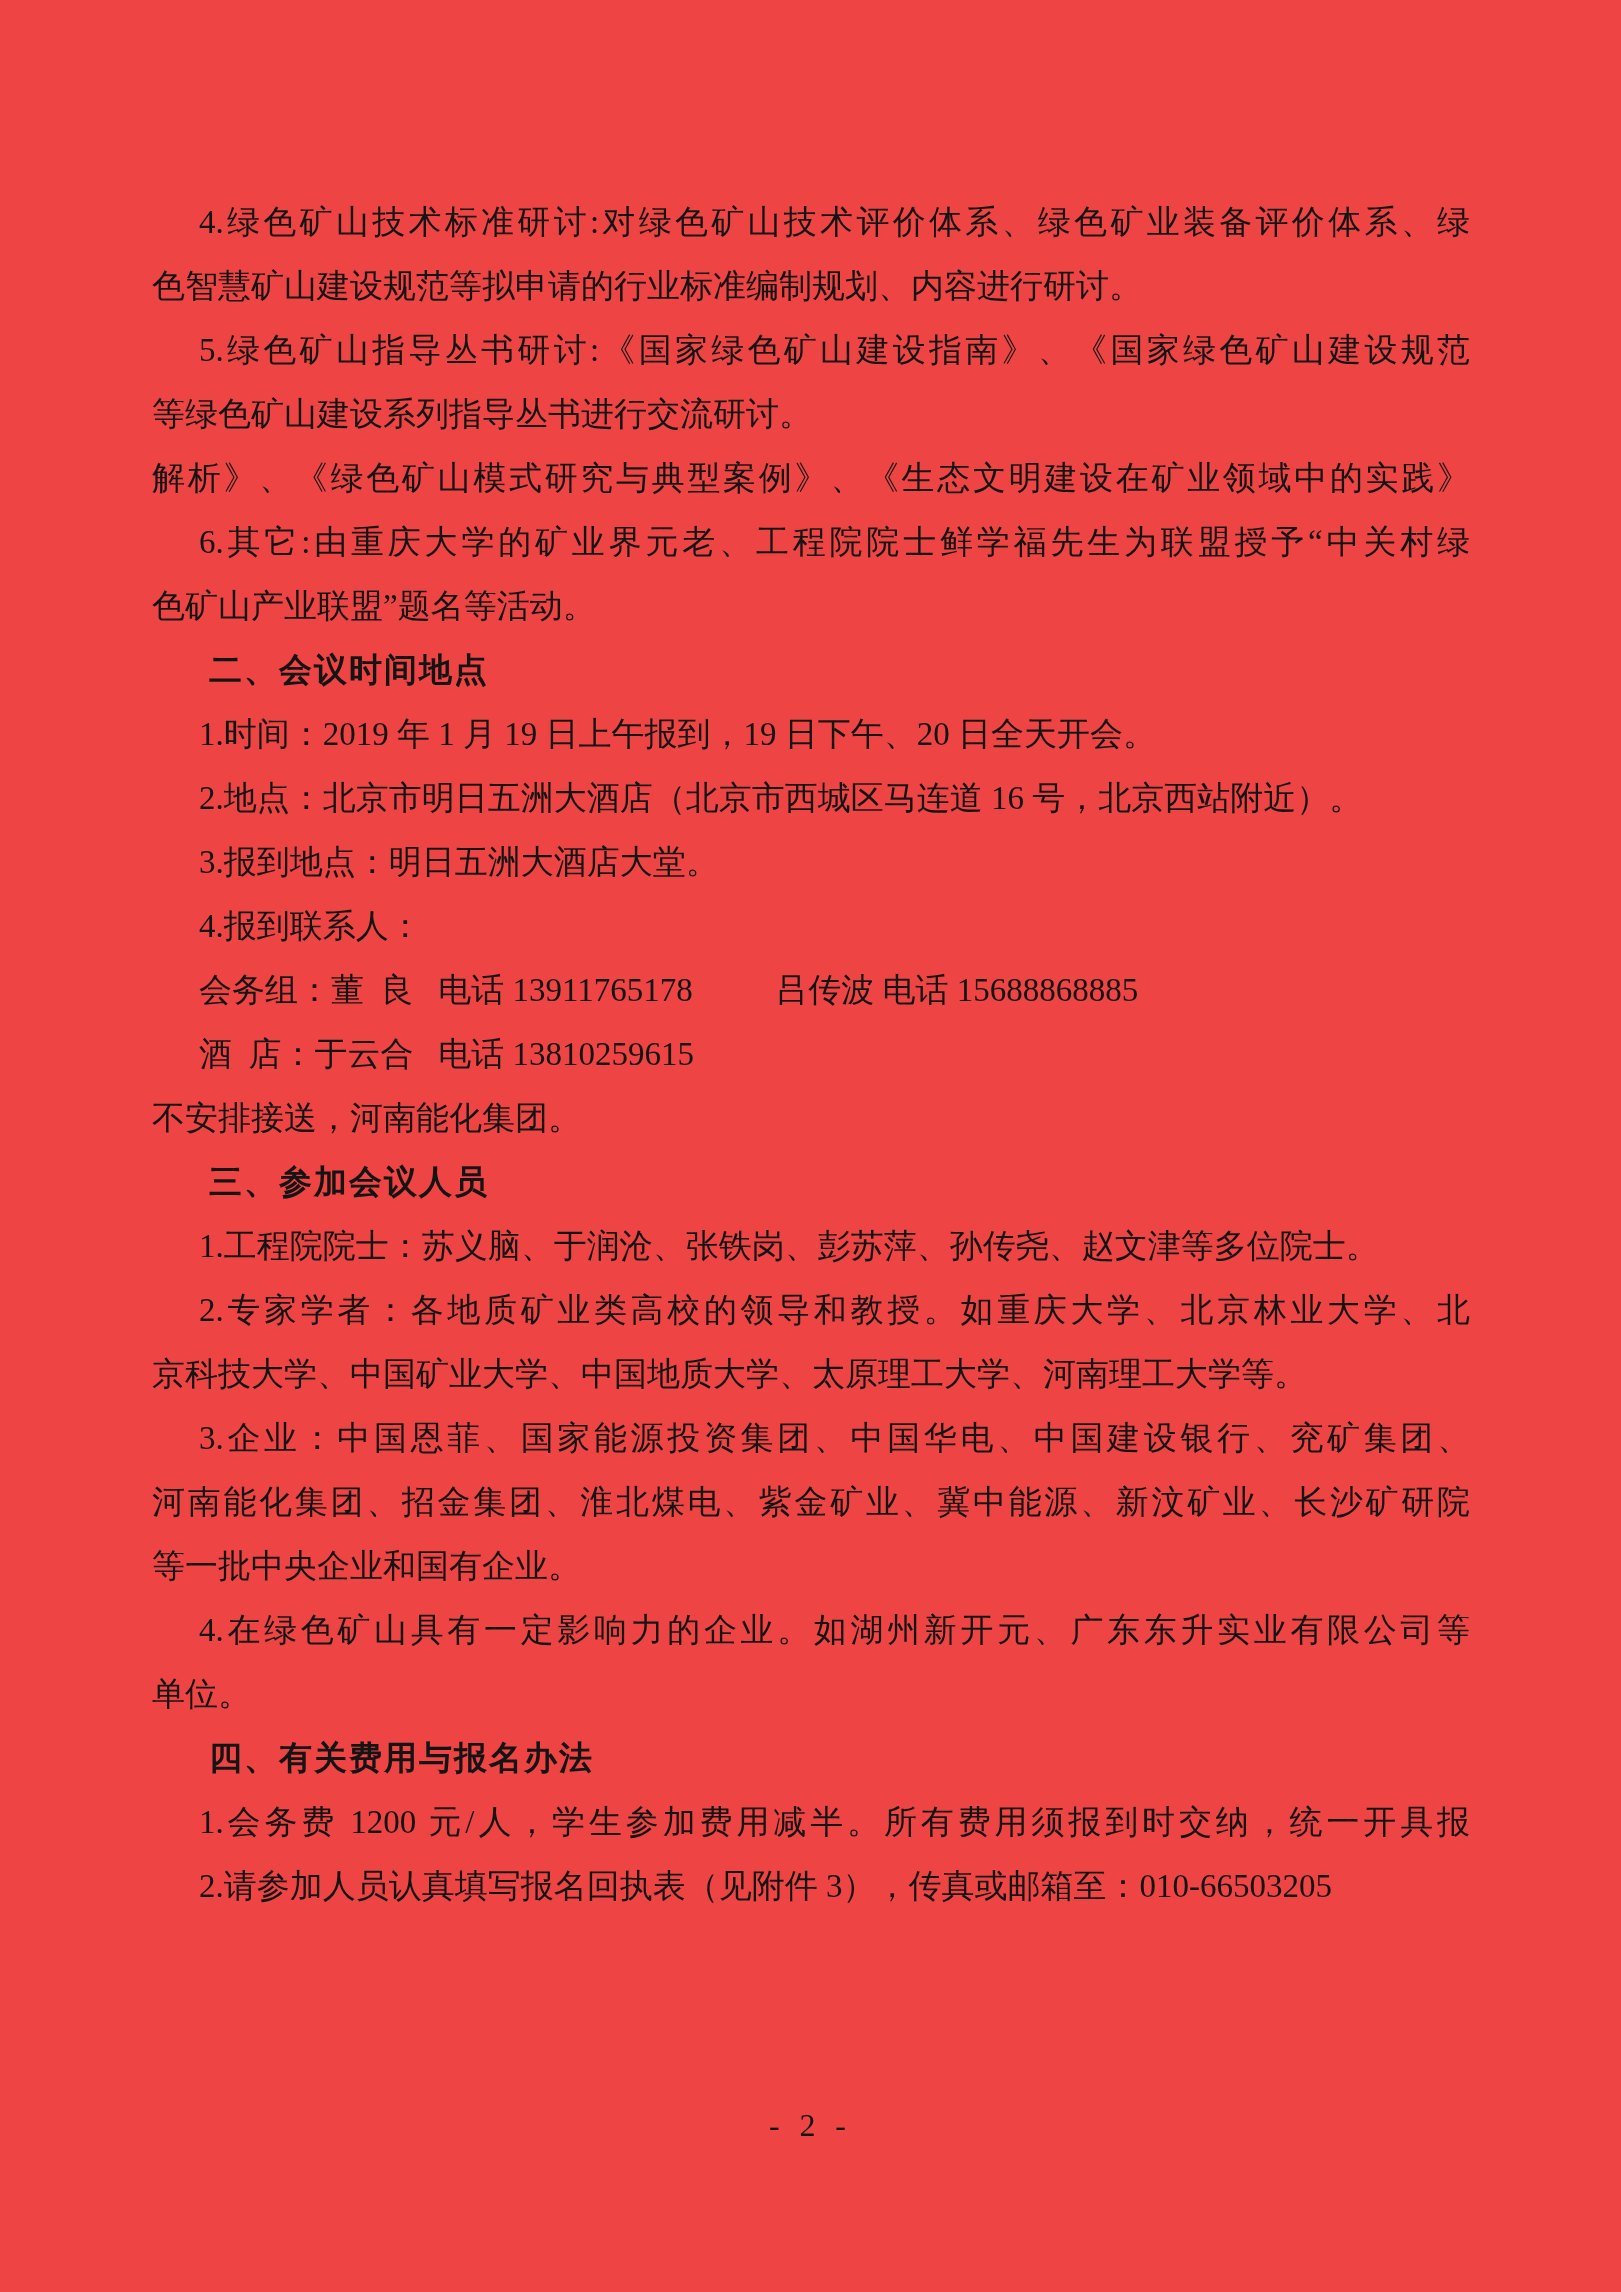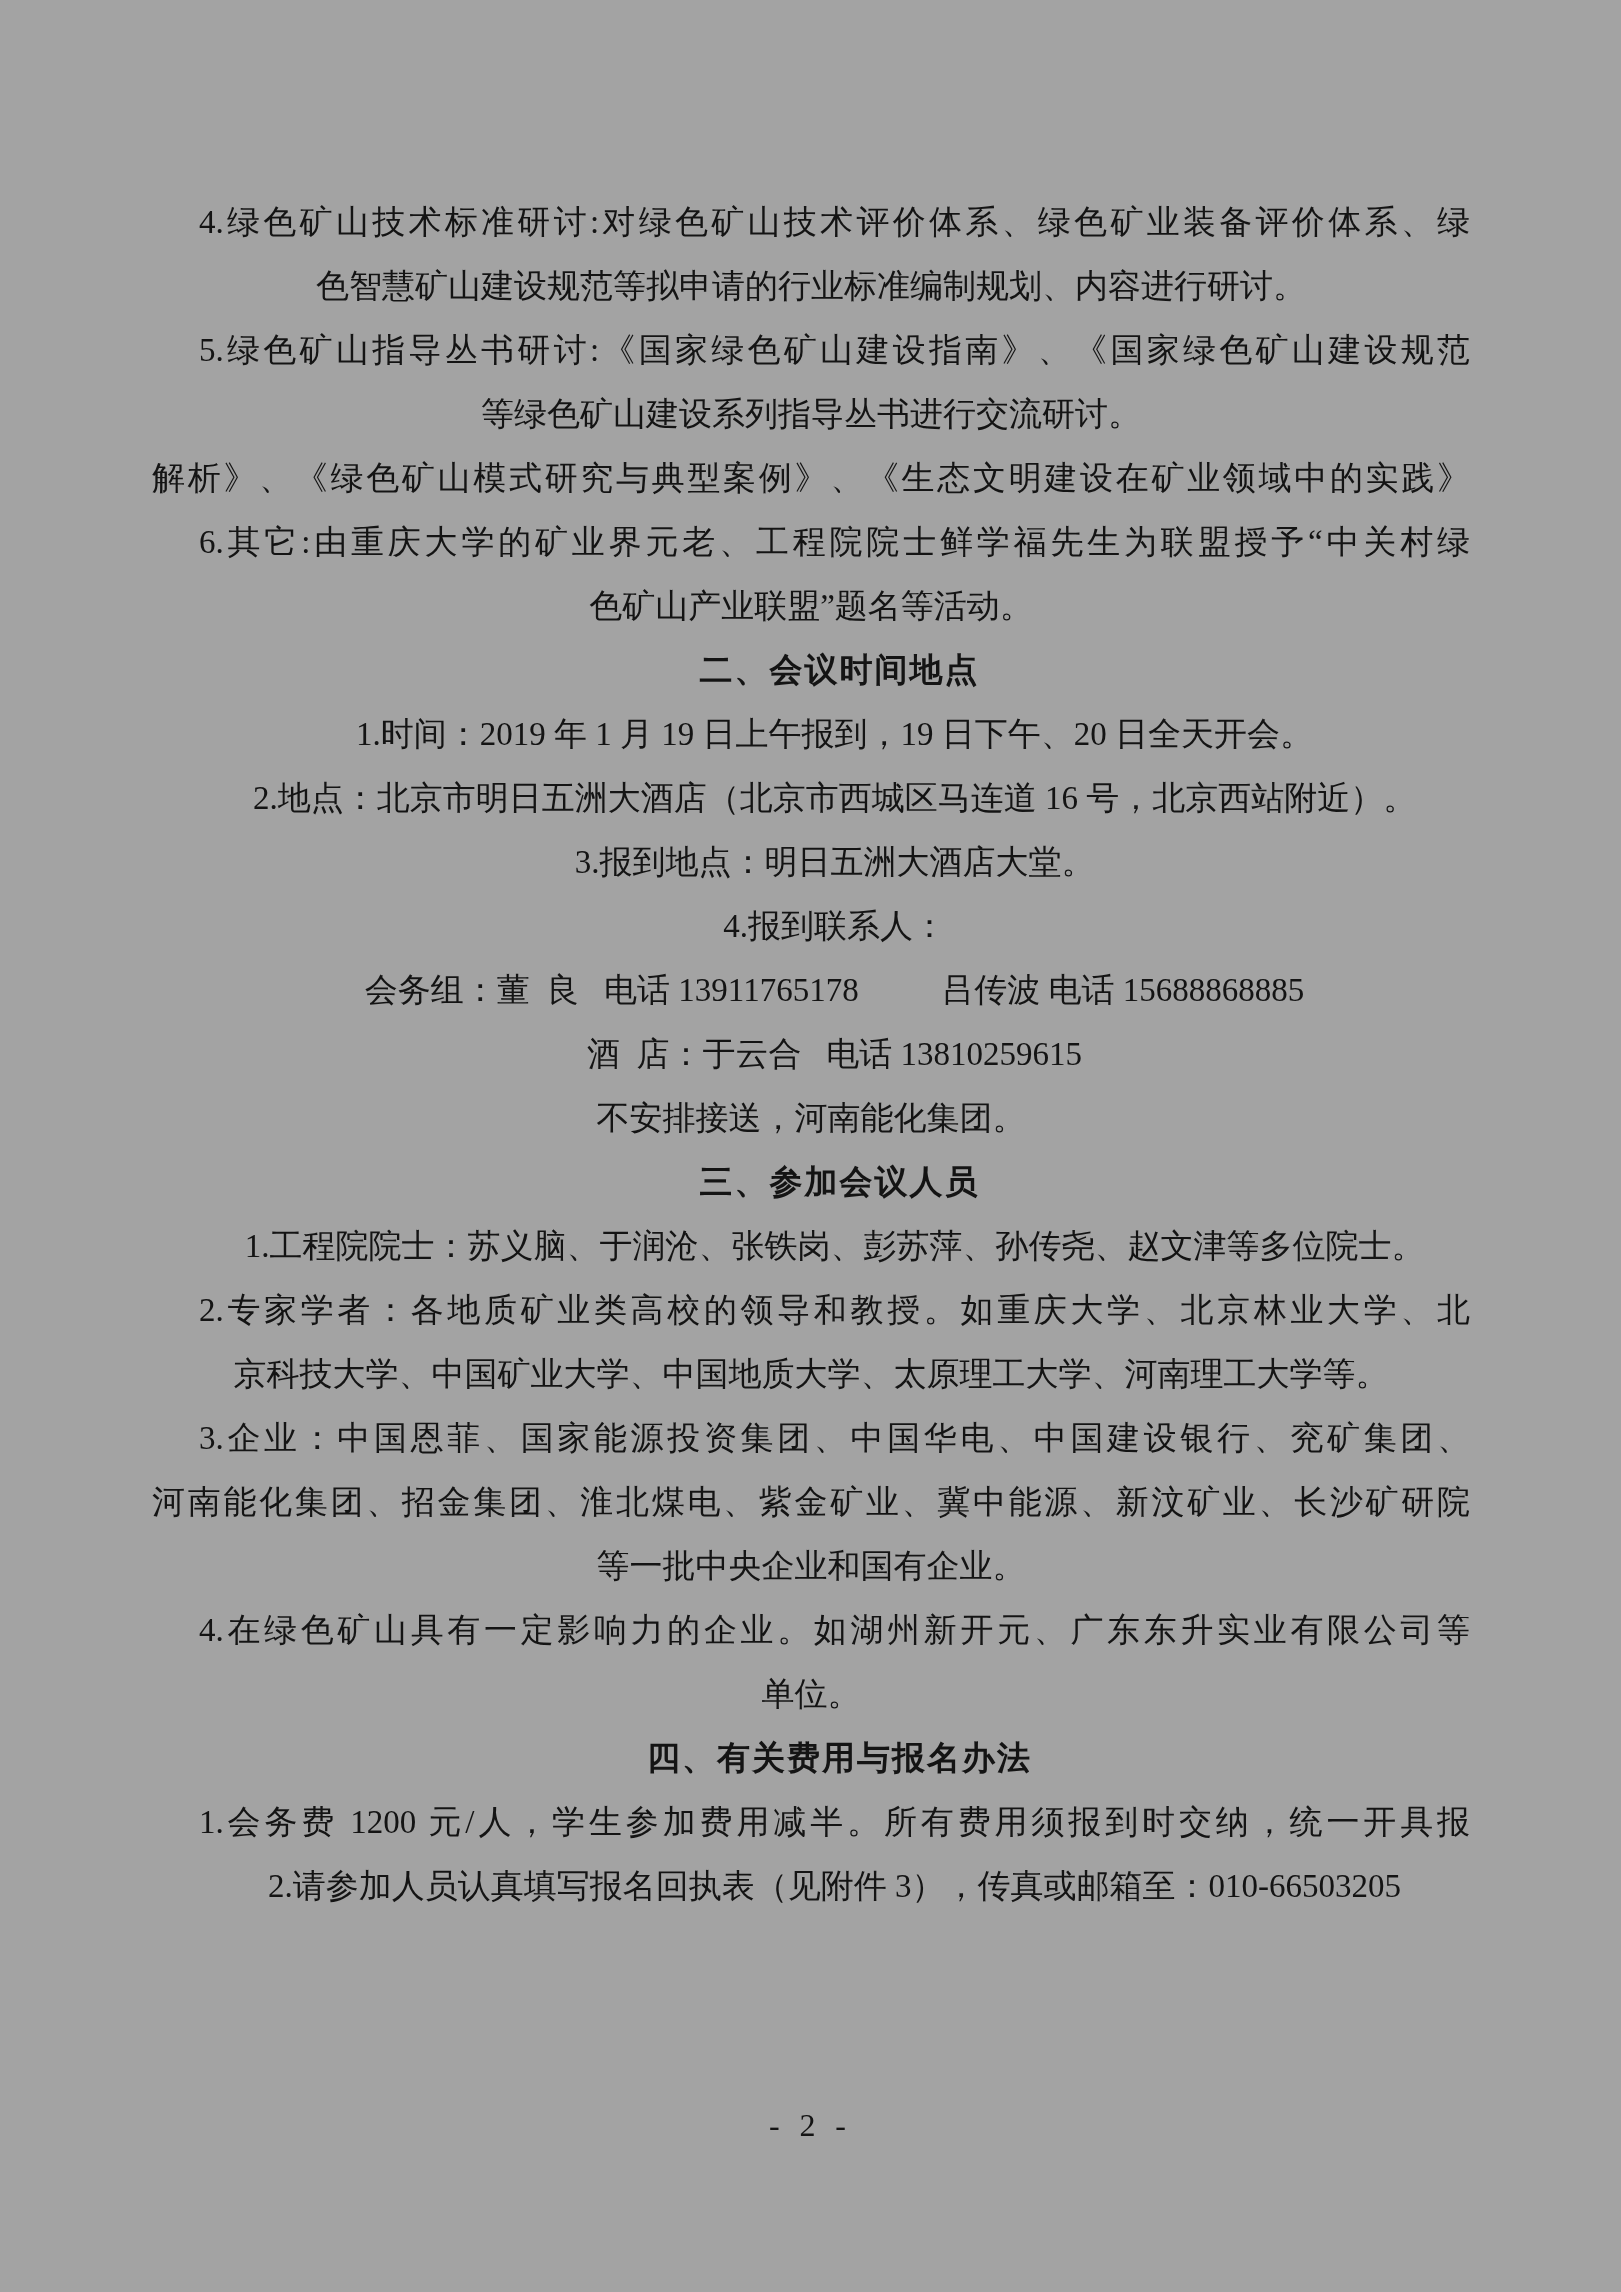--- a/index.html
+++ b/index.html
@@ -8,33 +8,33 @@
     height: 2293px;
     background: #ffffff;
     position: relative;
     font-family: "Liberation Serif", "DejaVu Serif", serif;
     color: #141414;
     overflow: hidden;
   }
   .page {
     position: absolute;
     inset: 0;
-    background: #a3a3a3;
+    background: #ef4444;
   }
   .content {
     position: absolute;
     left: 152px;
     top: 190px;
     width: 1318px;
     font-size: 33px;
     line-height: 64px;
   }
   .line {
     min-height: 64px;
-    text-align: center;
+    text-align: left;
   }
   .indent { text-indent: 47px; }
   .heading {
     font-weight: bold;
     font-family: Liberation Serif, serif;
     text-indent: 57px;
     letter-spacing: 2px;
   }
   .j {
     text-align: justify;

